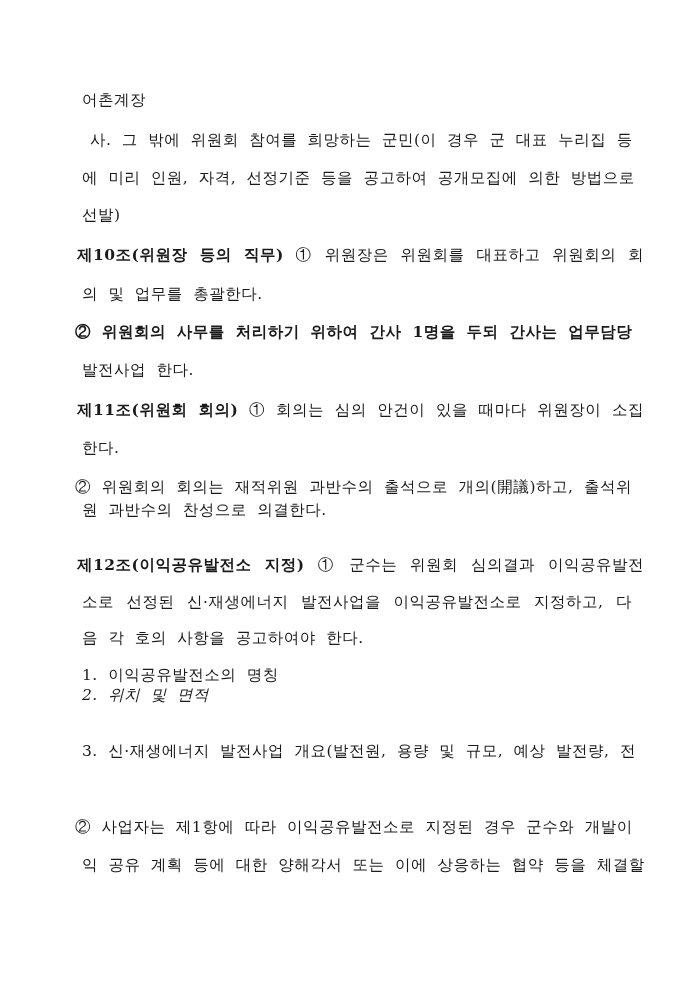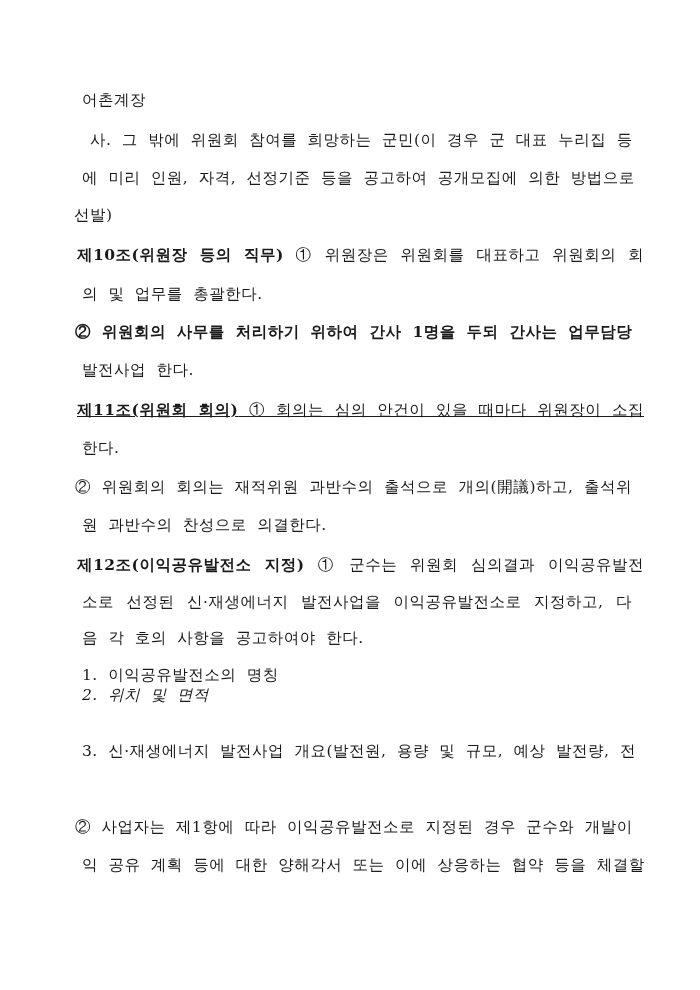--- a/index.html
+++ b/index.html
@@ -27,37 +27,37 @@
 </style>
 </head>
 <body>
 
 <div class="page">
 
   <div class="line" style="left:82px; top:90px;">어촌계장</div>
 
   <div class="line justify" style="left:90px; top:130px; width:542px;">사. 그 밖에 위원회 참여를 희망하는 군민(이 경우 군 대표 누리집 등</div>
   <div class="line justify" style="left:82px; top:168px;">에 미리 인원, 자격, 선정기준 등을 공고하여 공개모집에 의한 방법으로</div>
-  <div class="line" style="left:74px; top:205px;">선발)</div>
+  <div class="line" style="left:82px; top:205px;">선발)</div>
 
   <div class="line justify wide" style="left:65px; top:245px;">
     <span class="heading">제10조(위원장 등의 직무)</span>
     <span>① 위원장은 위원회를 대표하고 위원회의 회</span>
   </div>
   <div class="line" style="left:82px; top:284px;">의 및 업무를 총괄한다.</div>
   <div class="line justify" style="left:75px; top:322px; width:557px;font-weight:bold;">② 위원회의 사무를 처리하기 위하여 간사 1명을 두되 간사는 업무담당</div>
   <div class="line" style="left:82px; top:360px;">발전사업 한다.</div>
 
-  <div class="line justify wide" style="left:65px; top:400px;text-decoration:underline;">
+  <div class="line justify wide" style="left:65px; top:400px;">
     <span class="heading">제11조(위원회 회의)</span>
     <span>① 회의는 심의 안건이 있을 때마다 위원장이 소집</span>
   </div>
   <div class="line" style="left:82px; top:438px;">한다.</div>
   <div class="line justify" style="left:75px; top:477px; width:557px;">② 위원회의 회의는 재적위원 과반수의 출석으로 개의(開議)하고, 출석위</div>
-  <div class="line" style="left:82px; top:515px;">원 과반수의 찬성으로 의결한다.</div>
+  <div class="line" style="left:82px; top:500px;">원 과반수의 찬성으로 의결한다.</div>
 
   <div class="line justify wide" style="left:65px; top:555px;">
     <span class="heading">제12조(이익공유발전소 지정)</span>
     <span>① 군수는 위원회 심의결과 이익공유발전</span>
   </div>
   <div class="line" style="left:82px; top:628px;">음 각 호의 사항을 공고하여야 한다.</div>
   <div class="line justify" style="left:82px; top:592px;">소로 선정된 신·재생에너지 발전사업을 이익공유발전소로 지정하고, 다</div>
 
   <div class="line" style="left:82px; top:665px;">1. 이익공유발전소의 명칭</div>
   <div class="line" style="left:82px; top:685px;font-style:italic;">2. 위치 및 면적</div>

